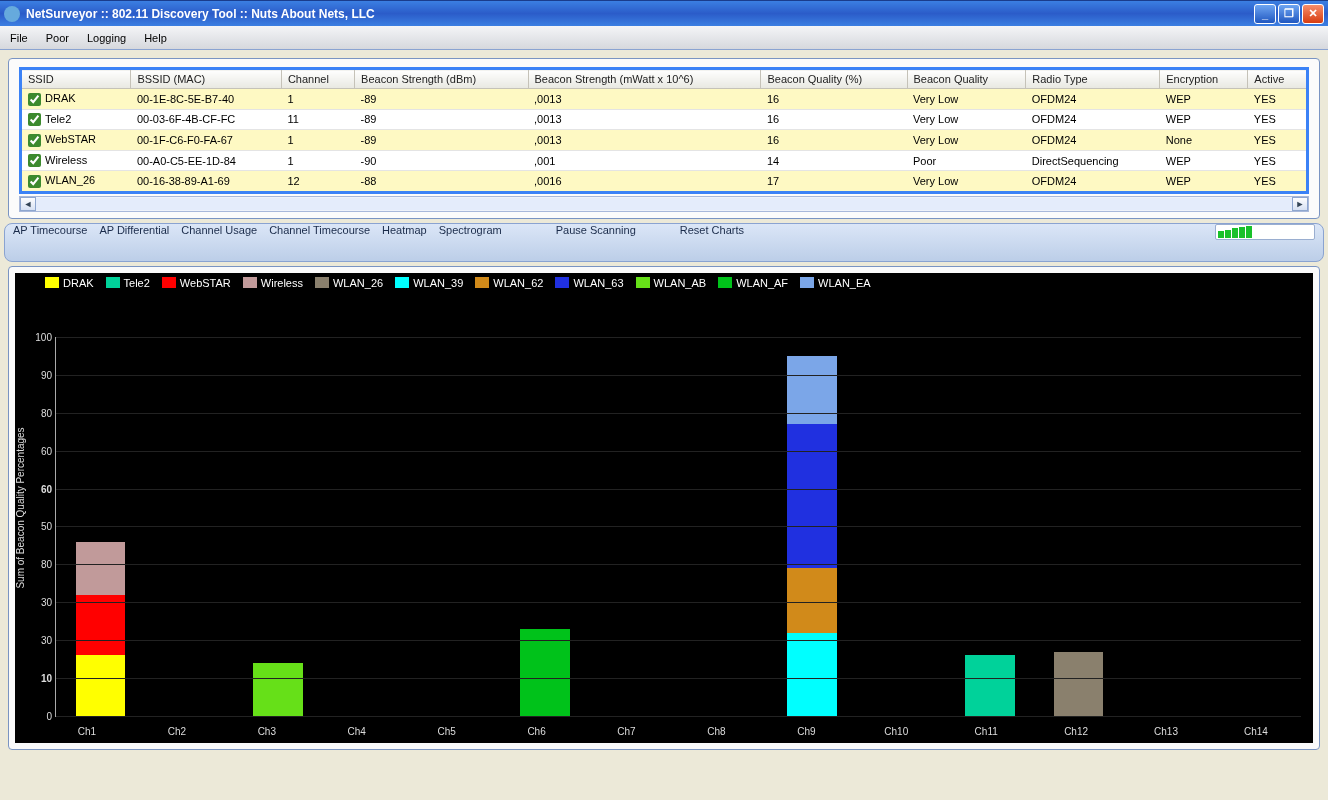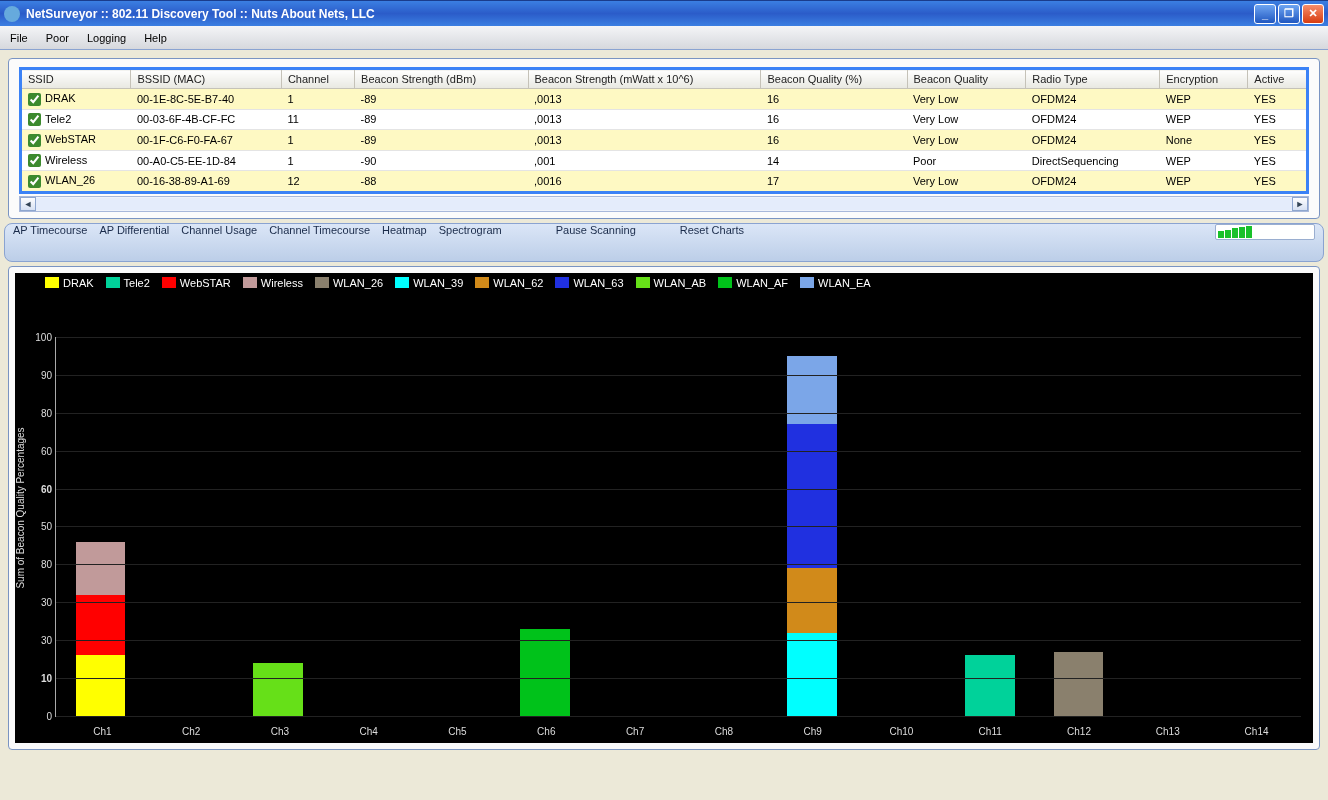--- a/index.html
+++ b/index.html
@@ -161,21 +161,21 @@
 }
 .ylabel{
   position:absolute; left:0; top:50%;
   transform: rotate(-90deg) translate(-50%,0);
   transform-origin: left top;
   font-size:10px; color:#ddd;
   white-space:nowrap;
 }
 .ytick{ position:absolute; left:-28px; width:24px; text-align:right; font-size:10px; color:#ddd; transform:translateY(50%);}
 .grid-line{position:absolute;left:0;right:0;height:1px;background:#222;}
-.xticks{position:absolute; left:43px; right:12px; bottom:6px; display:flex;}
+.xticks{position:absolute; left:27px; right:12px; bottom:6px; display:flex;}
 .xt{flex:1;text-align:center;font-size:10px;color:#ddd;}
 .bars{position:absolute;left:0;right:0;top:0;bottom:0;display:flex;}
 .col{flex:1;display:flex;justify-content:center;align-items:flex-end;}
 .stack{width:56%;display:flex;flex-direction:column-reverse;}
 .seg{width:100%;}
 </style>
 </head>
 <body>
 
 <div class="titlebar">

